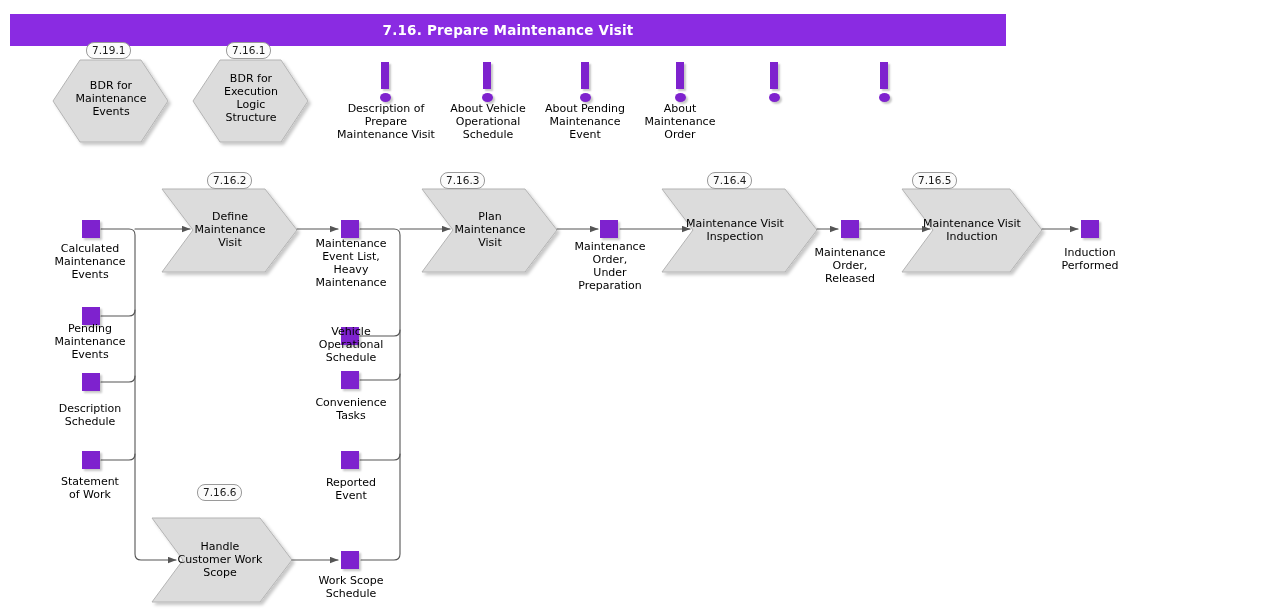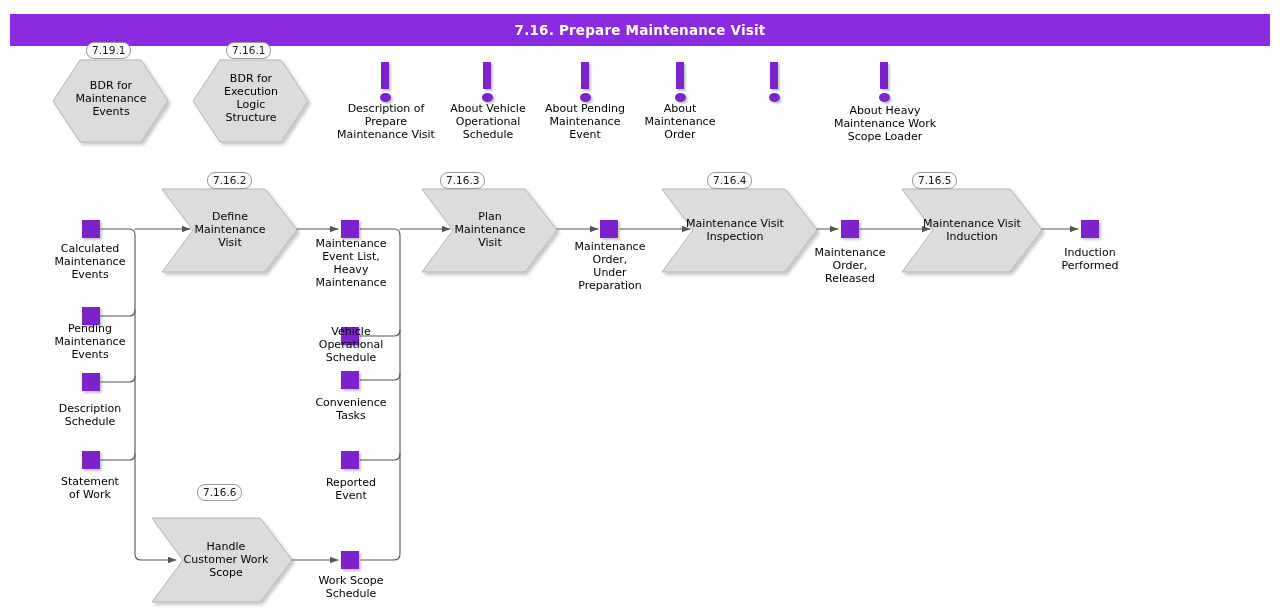--- a/index.html
+++ b/index.html
@@ -2,21 +2,21 @@
 <html><head>
 <meta charset="utf-8">
 <style>
   html,body{margin:0;padding:0;background:#ffffff;}
   body{width:1280px;height:610px;position:relative;overflow:hidden;
        font-family:"DejaVu Sans","Liberation Sans",sans-serif;}
 
   #canvas{position:absolute;left:0;top:0;width:1280px;height:610px;}
 
   
-  .title-bar{position:absolute;left:10px;top:14px;width:1260px;height:32px;
+  .title-bar{position:absolute;left:10px;top:14px;width:996px;height:32px;
              background:#8A2BE2;display:flex;align-items:center;justify-content:center;}
   .title-bar .t{color:#ffffff;font-size:13.5px;font-weight:bold;letter-spacing:.2px;}
 
   
   svg.layer{position:absolute;left:0;top:0;width:1280px;height:610px;pointer-events:none;}
 
   
   .lbl{position:absolute;font-size:11px;color:#000;text-align:center;line-height:13px;
        white-space:pre-line;}
 
@@ -160,35 +160,32 @@
 
   <div class="note" style="left:770px;top:62px;">
     <div class="bar"></div>
     <div class="dot"></div>
   </div>
 
   <div class="note" style="left:880px;top:62px;">
     <div class="bar"></div>
     <div class="dot"></div>
   </div>
-  <div class="lbl" style="left:816px;top:104px;width:138px;">About Heavy
-Maintenance Work
-Scope Loader</div>
 
   <div class="lbl" style="left:180px;top:210px;width:100px;">Define
 Maintenance
 Visit</div>
   <div class="lbl" style="left:440px;top:210px;width:100px;">Plan
 Maintenance
 Visit</div>
   <div class="lbl" style="left:670px;top:217px;width:130px;">Maintenance Visit
 Inspection</div>
   <div class="lbl" style="left:908px;top:217px;width:128px;">Maintenance Visit
 Induction</div>
-  <div class="lbl" style="left:170px;top:540px;width:112px;">Handle
+  <div class="lbl" style="left:164px;top:540px;width:112px;">Handle
 Customer Work
 Scope</div>
 
   <div class="sq" style="left:82px;top:220px;"></div>
   <div class="lbl" style="left:34px;top:242px;width:112px;">Calculated
 Maintenance
 Events</div>
 
   <div class="sq" style="left:82px;top:307px;"></div>
   <div class="lbl" style="left:34px;top:322px;width:112px;">Pending

